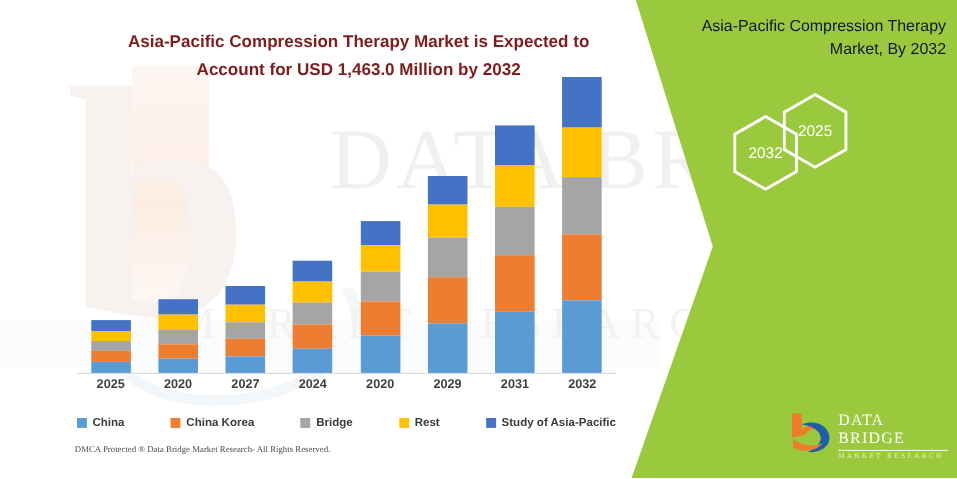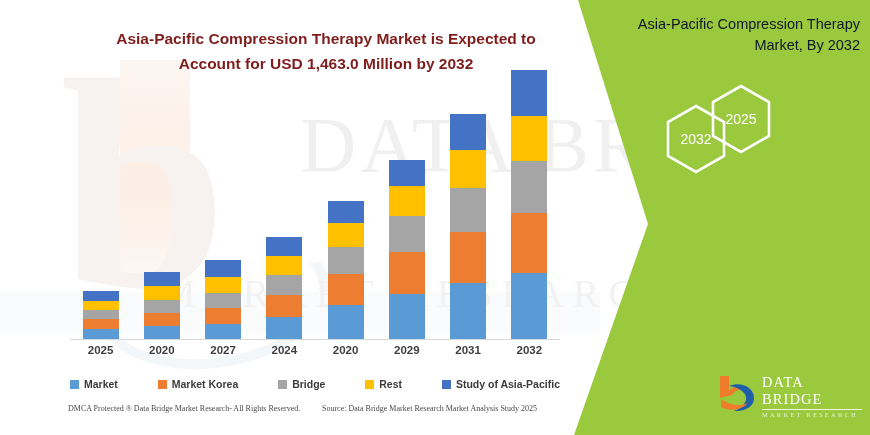--- a/index.html
+++ b/index.html
@@ -234,43 +234,42 @@
         <span>2020</span>
         <span>2029</span>
         <span>2031</span>
         <span>2032</span>
       </div>
   </div>
 
   <div class="legend" id="legend">
       <div class="lg-item">
         <span class="lg-swatch" style="background: rgb(91, 155, 213);"></span>
-        <span class="lg-label">Market</span>
+        <span class="lg-label">China</span>
       </div>
       <div class="lg-item">
         <span class="lg-swatch" style="background: rgb(237, 125, 49);"></span>
-        <span class="lg-label">Market Korea</span>
+        <span class="lg-label">China Korea</span>
       </div>
       <div class="lg-item">
         <span class="lg-swatch" style="background: rgb(165, 165, 165);"></span>
         <span class="lg-label">Bridge</span>
       </div>
       <div class="lg-item">
         <span class="lg-swatch" style="background: rgb(255, 192, 0);"></span>
         <span class="lg-label">Rest</span>
       </div>
       <div class="lg-item">
         <span class="lg-swatch" style="background: rgb(68, 114, 196);"></span>
         <span class="lg-label">Study of Asia-Pacific</span>
       </div>
     </div>
 
   <div class="footer">
     <div class="ft-left">DMCA Protected ® Data Bridge Market Research- All Rights Reserved.</div>
-    <div class="ft-right">Source: Data Bridge Market Research  Market Analysis Study 2025</div>
   </div>
 
   <div class="green-panel"></div>
 
   <div class="green-title">Asia-Pacific Compression Therapy Market, By 2032</div>
 
   <div class="hex-group">
     <div class="hex hex-2032">
       <svg width="62" height="70" viewBox="0 0 62 70" aria-hidden="true">
         <polygon points="31,2 59,18 59,52 31,68 3,52 3,18" fill="none" stroke="#ffffff" stroke-width="2.6"></polygon>

